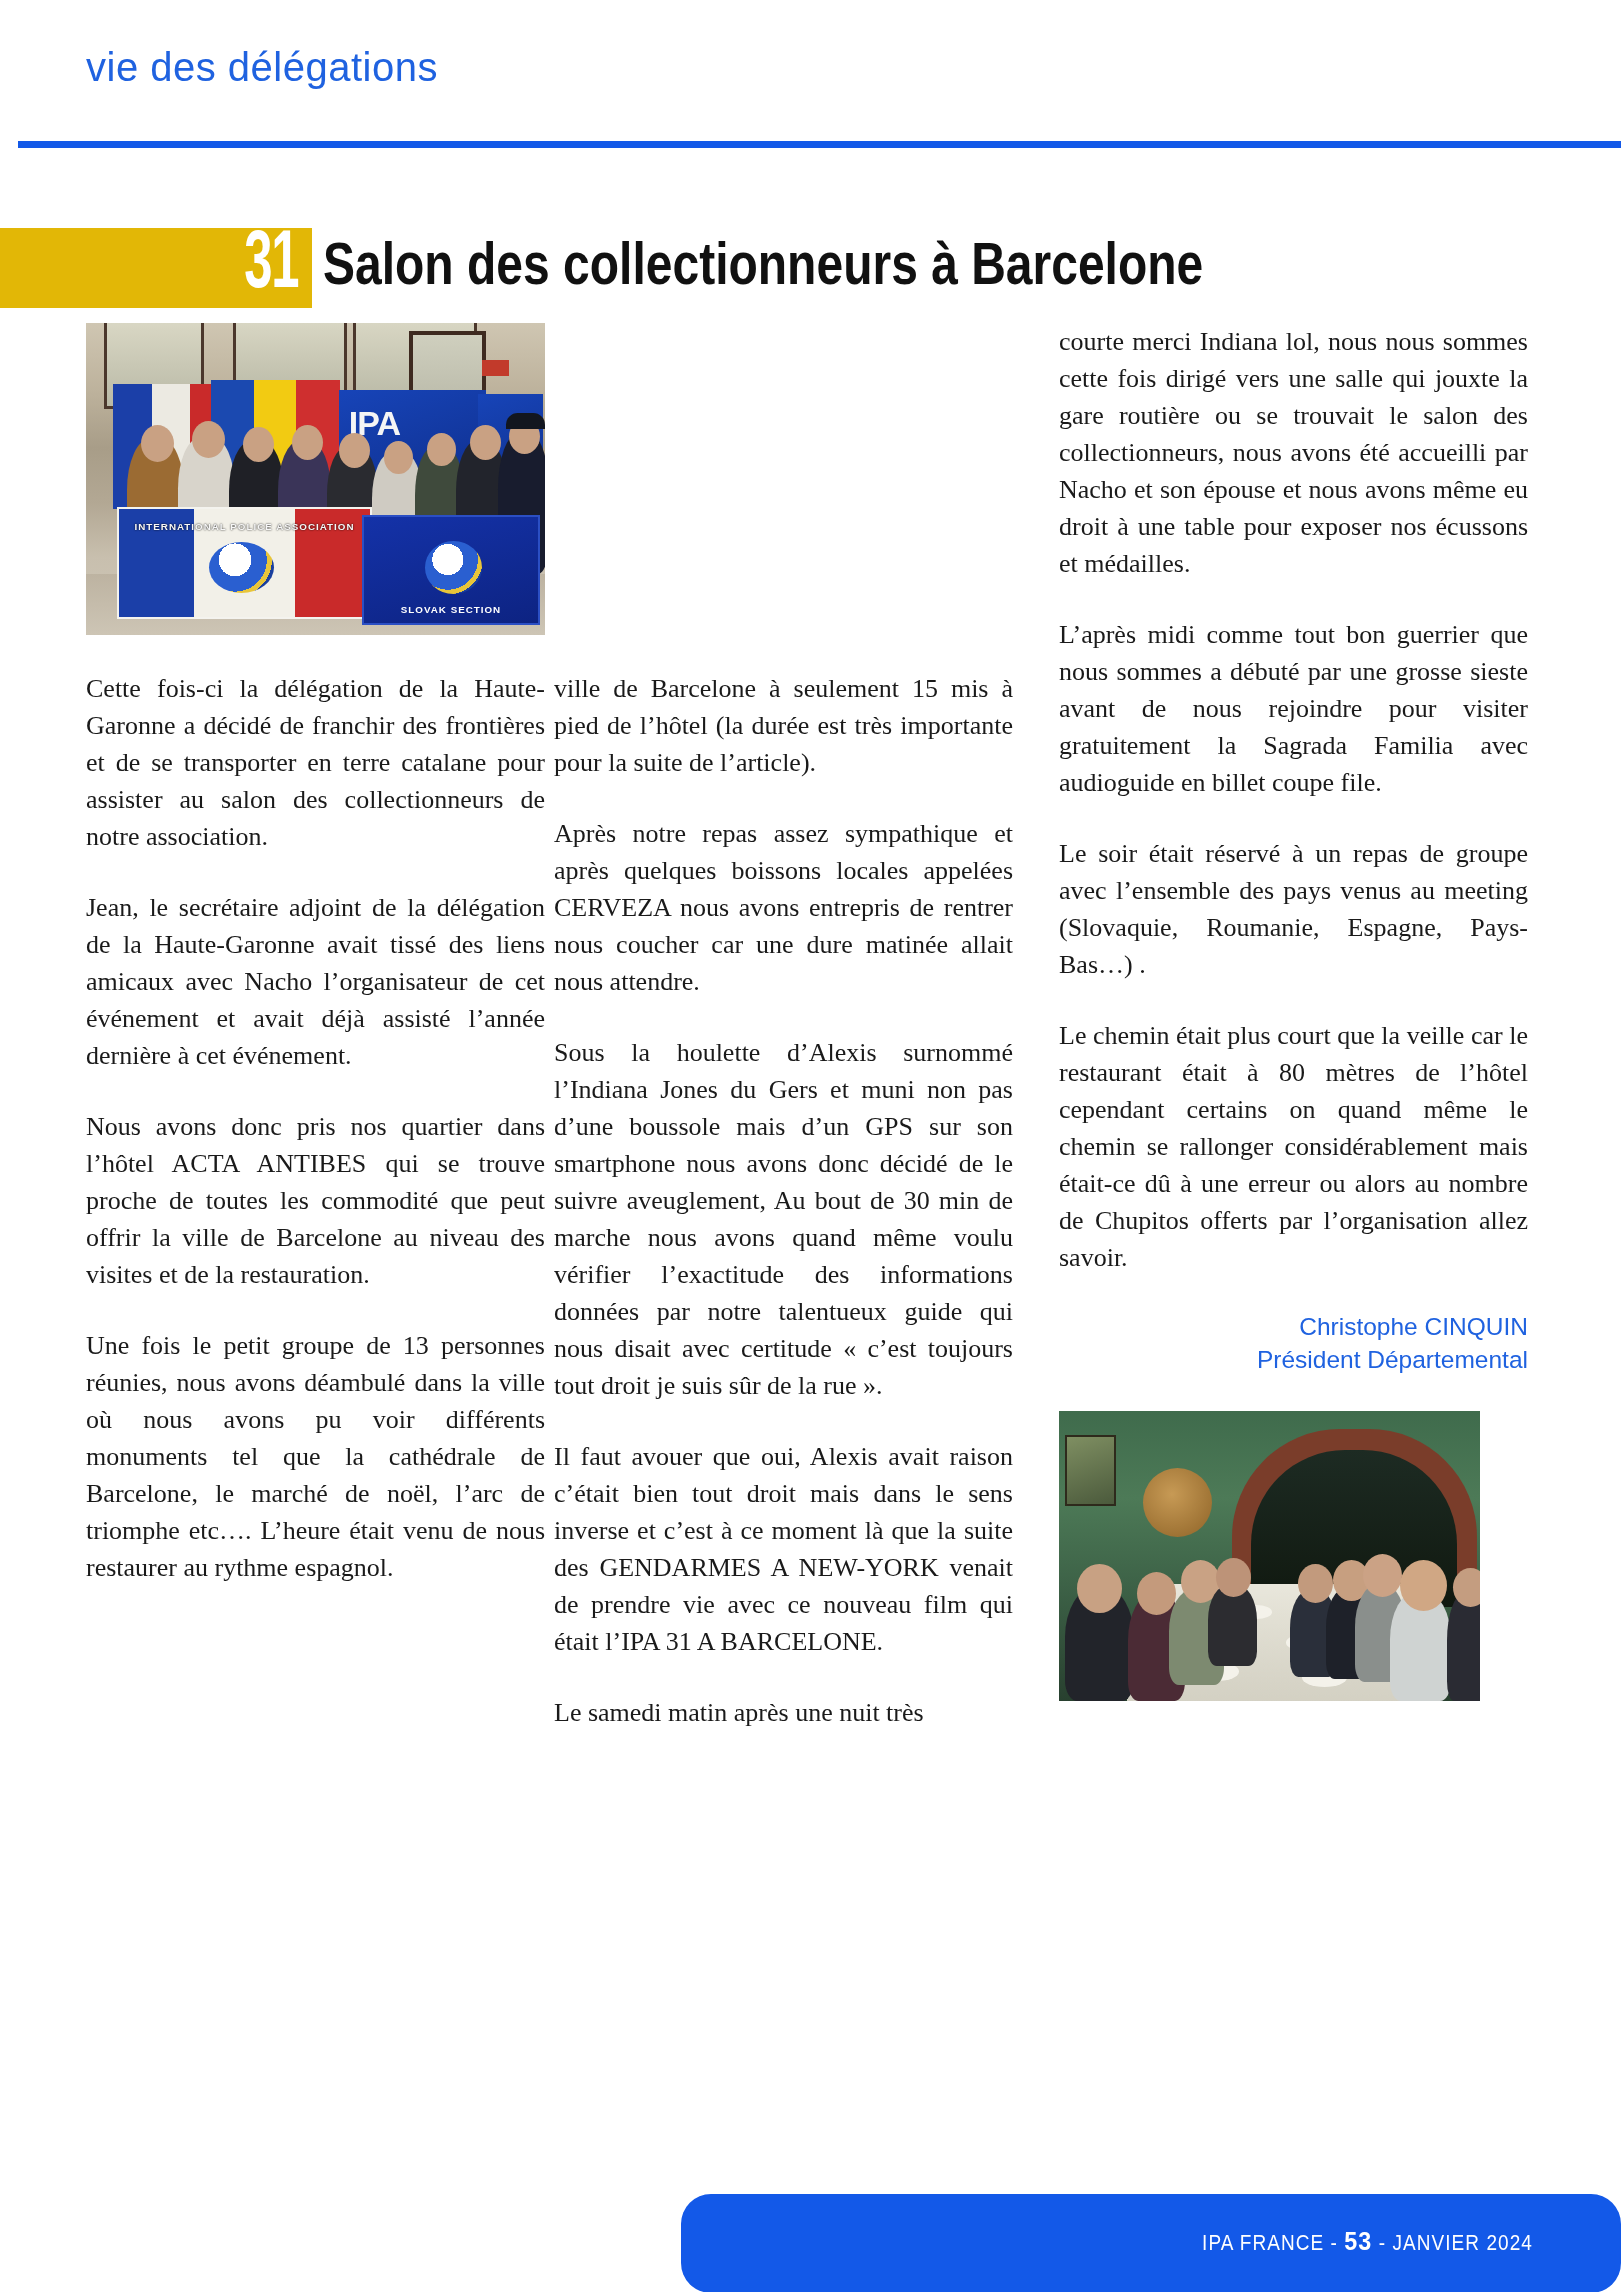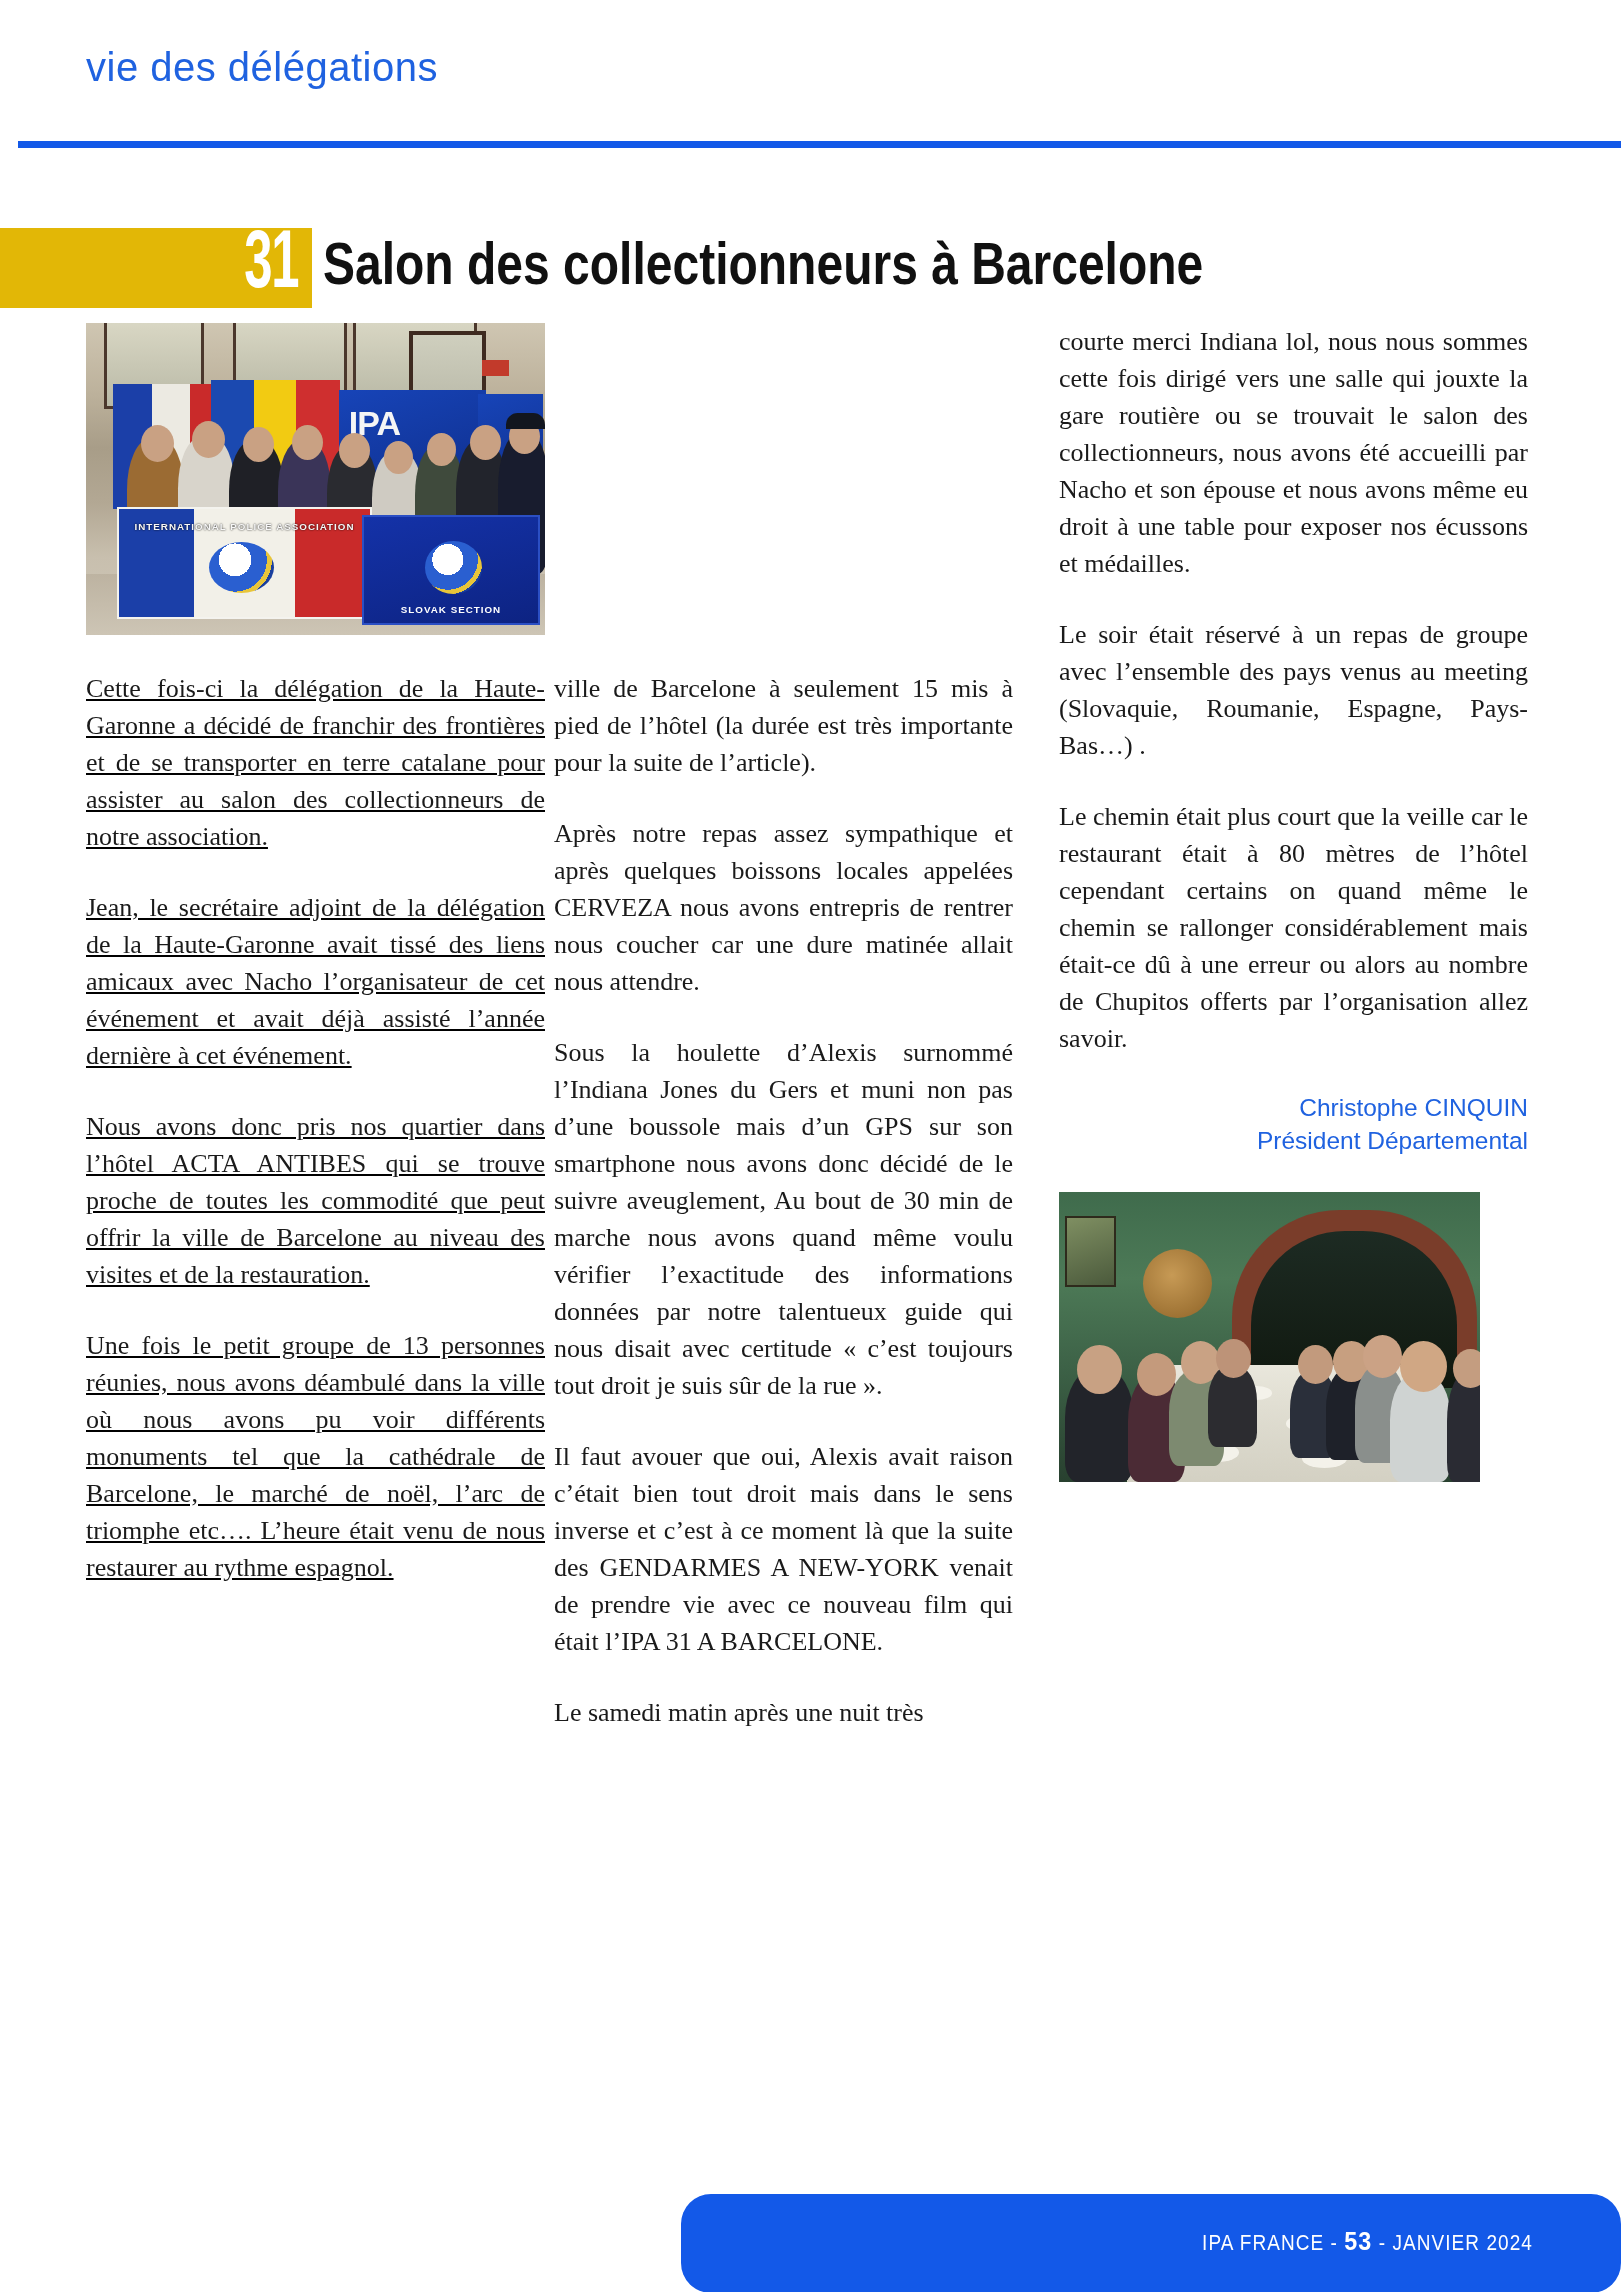--- a/index.html
+++ b/index.html
@@ -90,21 +90,21 @@
     position: absolute;
     left: 0;
     top: 323px;
     width: 1621px;
   }
 
   .column {
     position: absolute;
     top: 0;
   }
-  #column-1 { left: 86px;   width: 459px; text-decoration: underline; }
+  #column-1 { left: 86px;   width: 459px; }
   #column-2 { left: 554px;  width: 459px; }
   #column-3 { left: 1059px; width: 469px; }
 
   .para {
     font-family: "Liberation Serif", serif;
     font-size: 26px;
     line-height: 37px;
     color: #1a1a1a;
     text-align: justify;
     margin: 0 0 34px 0;
@@ -371,20 +371,21 @@
     <div style="height:347px;"></div>
     <p class="para">ville de Barcelone à seulement 15 mis à pied de l’hôtel (la durée est très importante pour la suite de l’article).</p>
     <p class="para">Après notre repas assez sympathique et après quelques boissons locales appelées CERVEZA nous avons entrepris de rentrer nous coucher car une dure matinée allait nous attendre.</p>
     <p class="para">Sous la houlette d’Alexis surnommé l’Indiana Jones du Gers et muni non pas d’une boussole mais d’un GPS sur son smartphone nous avons donc décidé de le suivre aveuglement, Au bout de 30 min de marche nous avons quand même voulu vérifier l’exactitude des informations données par notre talentueux guide qui nous disait avec certitude « c’est toujours tout droit je suis sûr de la rue ».</p>
     <p class="para">Il faut avouer que oui, Alexis avait raison c’était bien tout droit mais dans le sens inverse et c’est à ce moment là que la suite des GENDARMES A NEW-YORK venait de prendre vie avec ce nouveau film qui était l’IPA 31 A BARCELONE.</p>
     <p class="para">Le samedi matin après une nuit très</p>
   </div>
 
   <div class="column" id="column-3">
     <p class="para">courte merci Indiana lol, nous nous sommes cette fois dirigé vers une salle qui jouxte la gare routière ou se trouvait le salon des collectionneurs, nous avons été accueilli par Nacho et son épouse et nous avons même eu droit à une table pour exposer nos écussons et médailles.</p>
+    <p class="para">L’après midi comme tout bon guerrier que nous sommes a débuté par une grosse sieste avant de nous rejoindre pour visiter gratuitement la Sagrada Familia avec audioguide en billet coupe file.</p>
     <p class="para">Le soir était réservé à un repas de groupe avec l’ensemble des pays venus au meeting (Slovaquie, Roumanie, Espagne, Pays-Bas…) .</p>
     <p class="para">Le chemin était plus court que la veille car le restaurant était à 80 mètres de l’hôtel cependant certains on quand même le chemin se rallonger considérablement mais était-ce dû à une erreur ou alors au nombre de Chupitos offerts par l’organisation allez savoir.</p>
 
     <div id="signature">
       <div>Christophe CINQUIN</div>
       <div>Président Départemental</div>
     </div>
 
     <div class="photo" id="photo-dinner">
       <div class="ph-layer pd-wall"></div>

